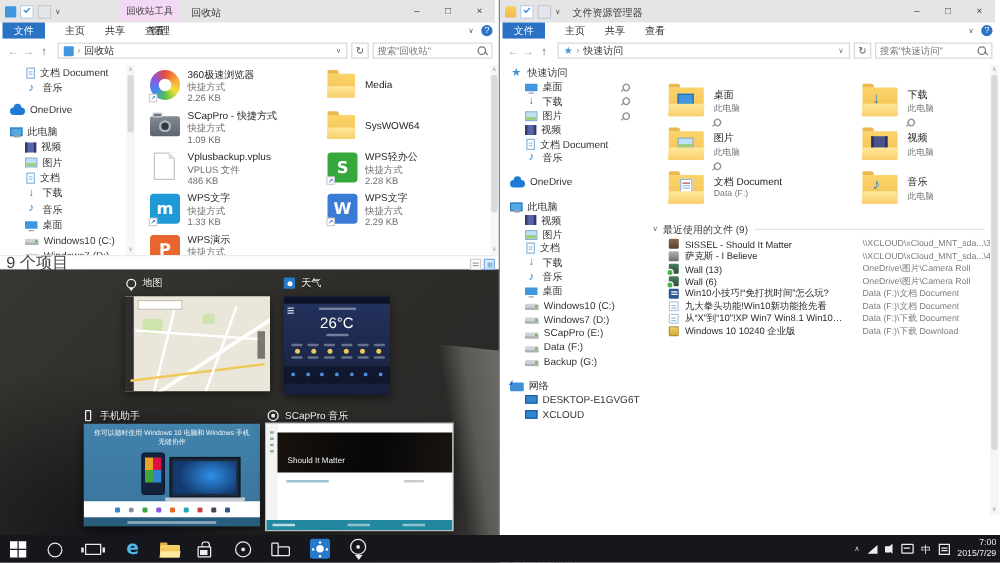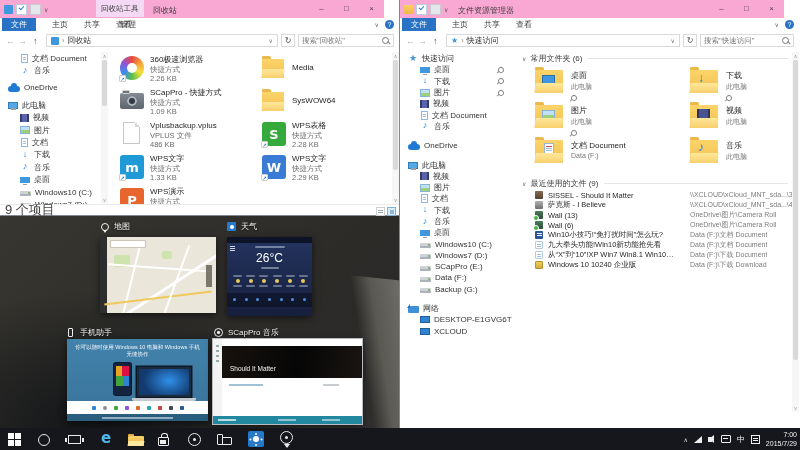--- a/index.html
+++ b/index.html
@@ -8,21 +8,21 @@
   .desktop{position:absolute;left:0;top:0;width:800px;height:450px;
     background:
       radial-gradient(420px 240px at 88% 62%, rgba(122,112,90,.38), transparent 62%),
       radial-gradient(300px 190px at 12% 95%, rgba(14,16,20,.85), transparent 72%),
       radial-gradient(520px 280px at 55% 105%, rgba(96,92,80,.22), transparent 60%),
       linear-gradient(135deg,#3d3c35 0%,#2d2c29 45%,#1e1f24 100%);}
   .streak{position:absolute;left:305px;top:280px;width:170px;height:175px;transform:rotate(6deg);
     background:linear-gradient(75deg,transparent 38%,rgba(196,194,180,.30) 47%,rgba(208,206,192,.40) 60%,rgba(172,170,158,.18) 74%,transparent 82%);}
   
   .win{position:absolute;background:#fff;box-shadow:0 0 0 1px #82878d}
-  .tb{position:absolute;left:0;top:0;right:16px;height:18px;background:#f9a8d4}
+  .tb{position:absolute;left:0;top:0;right:4px;height:18px;background:#e5e5e5}
   .qat{position:absolute;left:4px;top:4px;display:flex;gap:3px;align-items:center}
   .qic{width:9px;height:9px;border-radius:1px;position:relative}
   .qic.bin{background:#3f97e0}
   .qic.fold{background:linear-gradient(#f9cf5f,#efb94c)}
   .qic.chk{background:#fff;border:1px solid #bcd2e4}
   .qic.chk::after{content:"";position:absolute;left:2px;top:1px;width:4px;height:2px;border-left:1.5px solid #2f85d2;border-bottom:1.5px solid #2f85d2;transform:rotate(-45deg)}
   .qic.grey{background:#e3e6ea;border:1px solid #c8ccd0}
   .qchv{font-size:6px;color:#555}
   .ctx{position:absolute;left:96px;top:0;height:17px;background:#f3d9f4;color:#3d3d3d;font-size:7.5px;display:flex;align-items:center;padding:0 5px;white-space:nowrap}
   .wtitle{position:absolute;top:5px;font-size:8px;color:#3c3c3c;white-space:nowrap}
@@ -480,21 +480,21 @@
             <div class="fnm">Vplusbackup.vplus</div>
             <div>VPLUS 文件</div>
             <div>486 KB</div>
           </div>
       </div>
       <div class="ftile" style="left:262px;top:121px">
         <div class="fic app sc" style="background:#36a93c">
             <span>S</span>
           </div>
         <div class="ftx">
-            <div class="fnm">WPS表格</div>
+            <div class="fnm">WPS轻办公</div>
             <div>快捷方式</div>
             <div>2.28 KB</div>
           </div>
       </div>
       <div class="ftile" style="left:120px;top:154px">
         <div class="fic app sc" style="background:#1f9ad6">
             <span>m</span>
           </div>
         <div class="ftx">
             <div class="fnm">WPS文字</div>
@@ -670,25 +670,20 @@
       <div class="ni c">
           <span class="nic netpc"></span>
           <span class="nl">DESKTOP-E1GVG6T</span>
         </div>
       <div class="ni c">
           <span class="nic netpc"></span>
           <span class="nl">XCLOUD</span>
         </div>
     </div>
 
-    <div class="sech" style="left:122px;top:53px;width:266px">
-      <span class="chv">∨</span>
-      <span>常用文件夹 (6)</span>
-      <span class="line"></span>
-    </div>
     <div>
       <div class="qtile" style="left:135px;top:68px">
         <div class="bfold" style="left:0;top:2px;width:28px;height:23px"></div>
           <div class="qin desk"></div>
         <div class="qtx">
             <div>桌面</div>
             <div class="qloc">此电脑</div>
             <div class="pin"></div>
           </div>
       </div>

